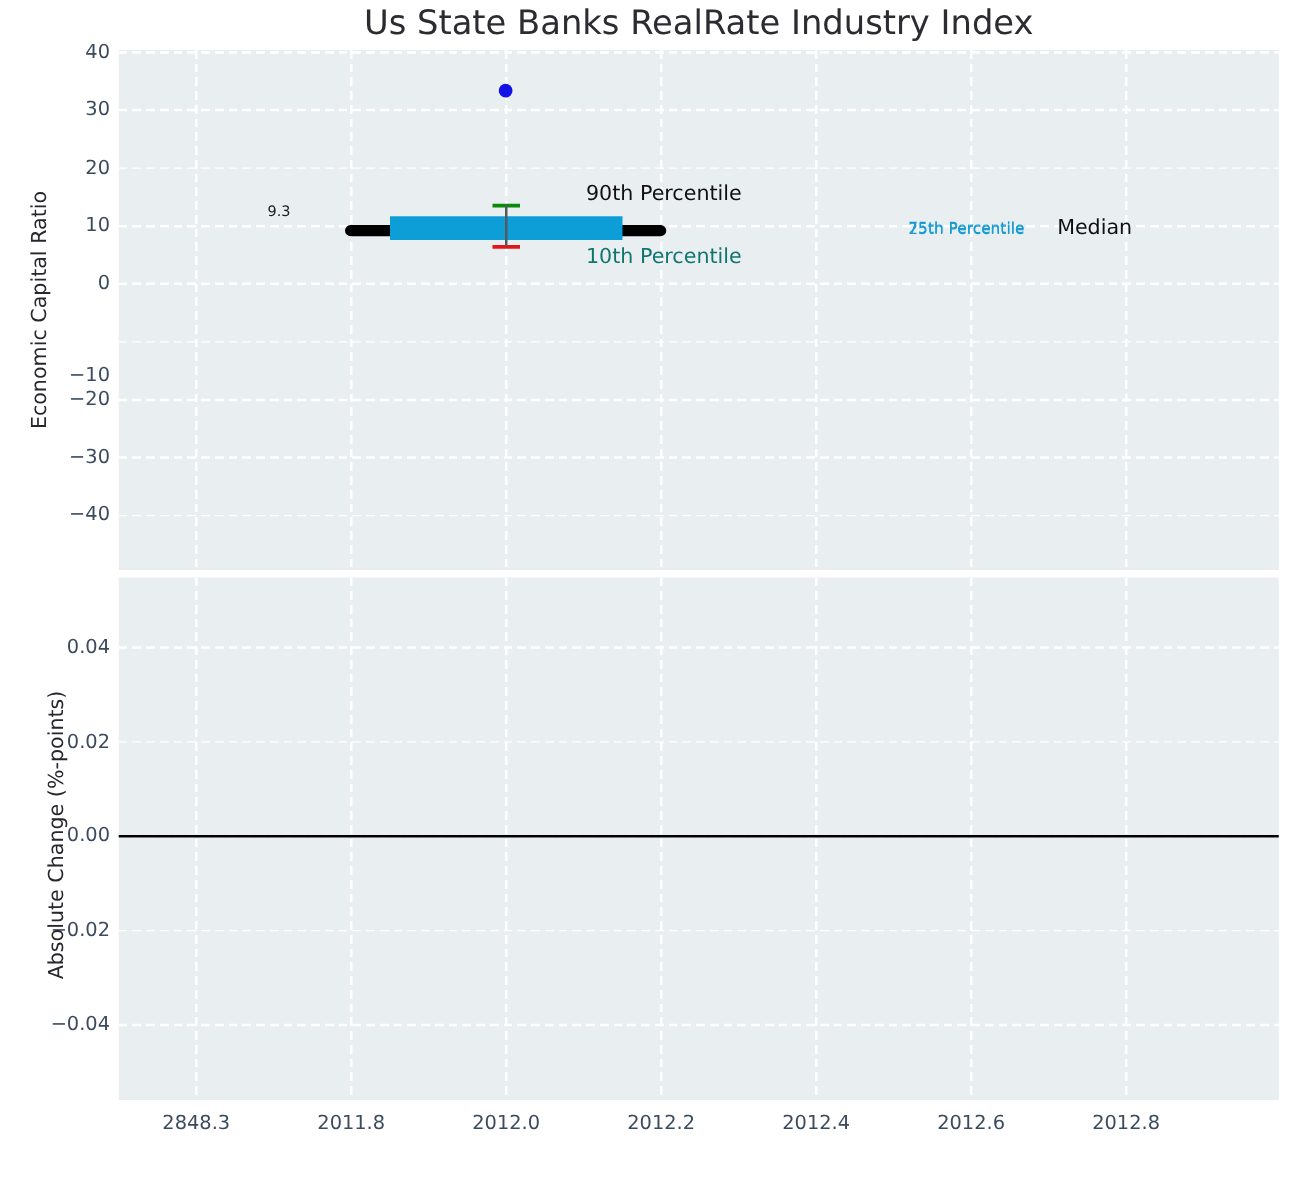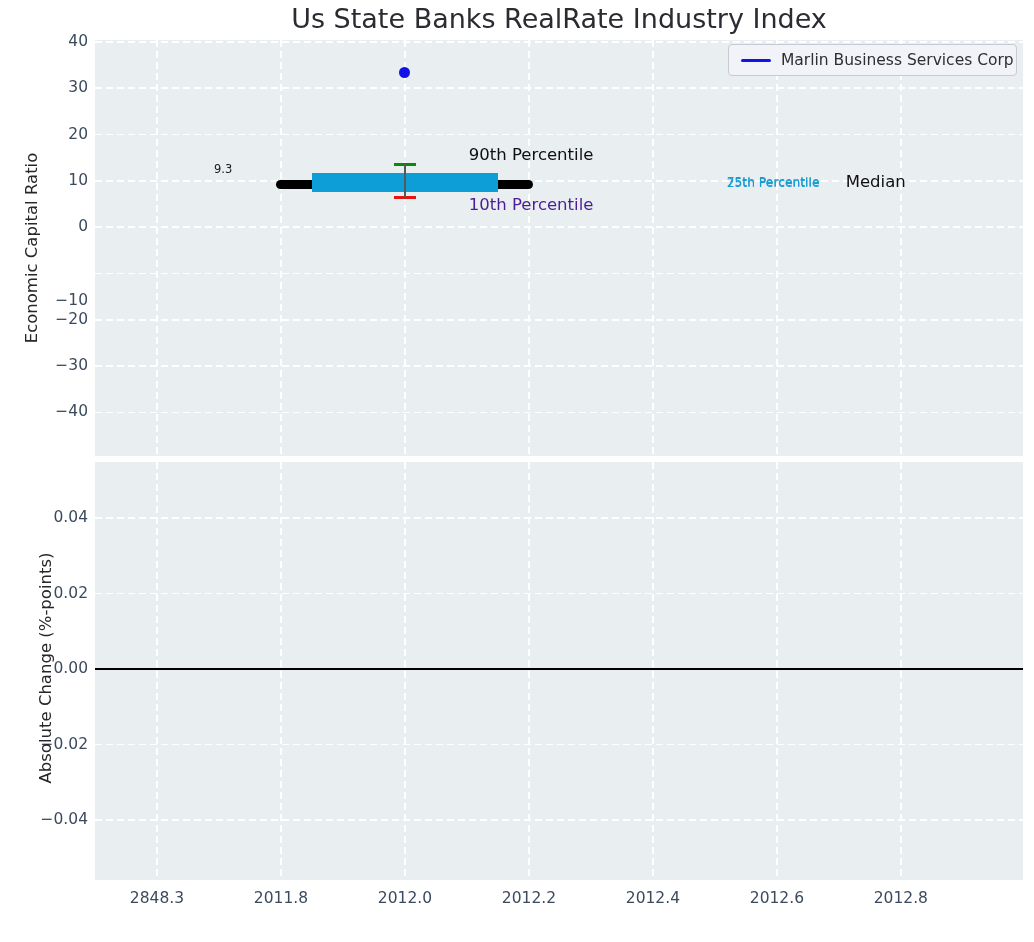--- a/index.html
+++ b/index.html
@@ -31,24 +31,20 @@
 </style>
 </head>
 <body>
 
 <div id="figure">
   <div class="axes-bg" style="left:95px;top:40px;width:928px;height:416px;"></div>
   <div class="axes-bg" style="left:95px;top:462px;width:928px;height:418px;"></div>
 
   <div class="chart-title">Us State Banks RealRate Industry Index</div>
 
-  <div class="legend">
-    <span class="legend-line"></span>
-    <span class="legend-label">Marlin Business Services Corp</span>
-  </div>
 
   <div class="ylab" style="left:31px;top:248px;">
     <span>Economic Capital Ratio</span>
   </div>
   <div class="ylab" style="left:45px;top:668px;">
     <span>Absolute Change (%-points)</span>
   </div>
   <div class="xlab">Year</div>
 <div class="vgrid" style="left: 156.191px; top: 40px; height: 416px;"></div>
     <div class="vgrid" style="left: 280.172px; top: 40px; height: 416px;"></div>
@@ -76,21 +72,21 @@
     <div class="hgrid" style="left: 95px; top: 411.654px; width: 928px;"></div>
     <div class="ytick" style="left: 20px; top: 402.454px;">−40</div>
     <div class="pt" style="left: 399.453px; top: 67.3909px; background: rgb(19, 19, 232);"></div>
     <div class="seg" style="left: 276.472px; top: 179.571px; width: 256.963px; height: 9px; background: rgb(0, 0, 0); border-radius: 4.5px;"></div>
     <div class="seg" style="left: 311.967px; top: 172.953px; width: 185.972px; height: 19.2249px; background: rgb(13, 158, 216);"></div>
     <div class="seg" style="left: 393.795px; top: 162.651px; width: 22.3166px; height: 3px; background: rgb(10, 138, 10);"></div>
     <div class="seg" style="left: 393.795px; top: 195.542px; width: 22.3166px; height: 3px; background: rgb(230, 21, 21);"></div>
     <div class="seg" style="left: 404.203px; top: 164.151px; width: 1.5px; height: 32.8909px; background: rgb(84, 89, 93);"></div>
     <div class="ann" style="left: 214.022px; top: 163.044px; font-size: 11.5px; color: rgb(26, 26, 26);">9.3</div>
     <div class="ann" style="left: 468.804px; top: 145.12px; font-size: 16.5px; color: rgb(15, 15, 18); text-align: right;">90th Percentile</div>
-    <div class="ann" style="left: 468.804px; top: 195.151px; font-size: 16.5px; color: #4c1d95;">10th Percentile</div>
+    <div class="ann" style="left: 468.804px; top: 195.151px; font-size: 16.5px; color: #0f766e;">10th Percentile</div>
     <div class="ann" style="left: 726.685px; top: 175.056px; font-size: 12.3px; color: rgb(27, 156, 211);">75th Percentile</div>
     <div class="ann" style="left: 726.685px; top: 175.982px; font-size: 12.3px; color: rgb(27, 156, 211);">25th Percentile</div>
     <div class="ann" style="left: 845.707px; top: 172.452px; font-size: 16.5px; color: rgb(15, 15, 18);">Median</div>
     <div class="vgrid" style="left: 156.191px; top: 462px; height: 418px;"></div>
     <div class="xtick" style="left: 111.991px; top: 889px;">2848.3</div>
     <div class="vgrid" style="left: 280.172px; top: 462px; height: 418px;"></div>
     <div class="xtick" style="left: 235.972px; top: 889px;">2011.8</div>
     <div class="vgrid" style="left: 404.153px; top: 462px; height: 418px;"></div>
     <div class="xtick" style="left: 359.953px; top: 889px;">2012.0</div>
     <div class="vgrid" style="left: 528.135px; top: 462px; height: 418px;"></div>

